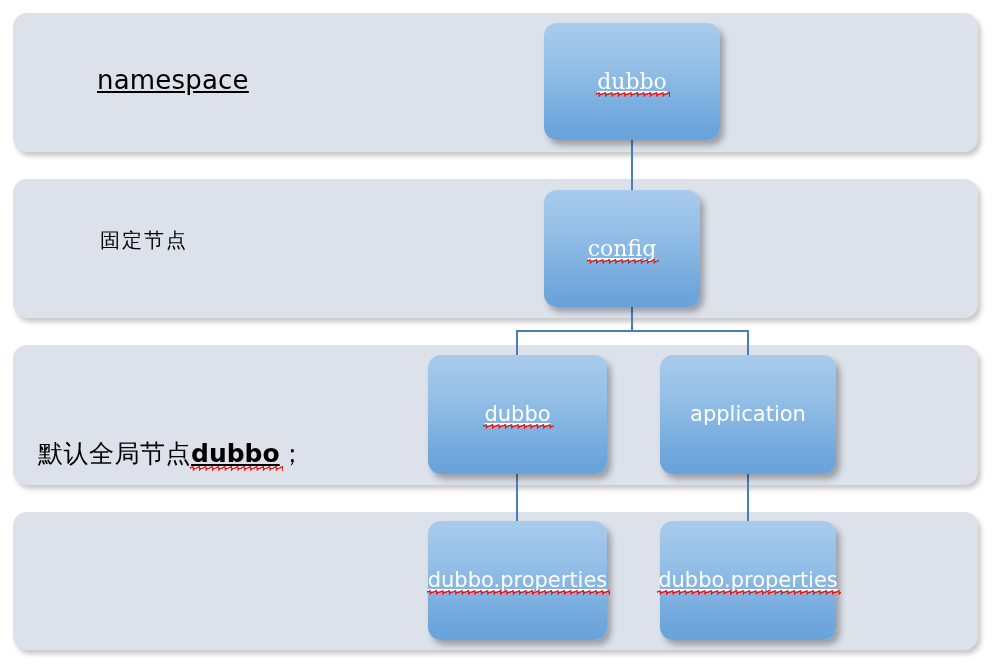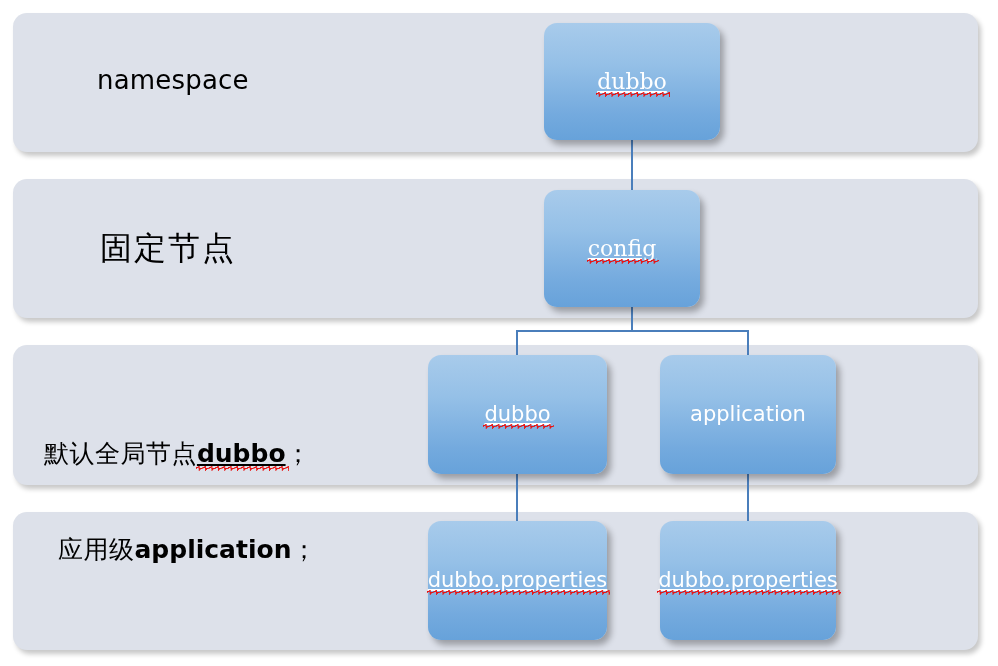--- a/index.html
+++ b/index.html
@@ -37,35 +37,35 @@
     color: #000000;
     line-height: 1.28;
     white-space: pre-line;
   }
   #label-namespace {
     left: 97px;
     top: 64px;
     font-size: 26px;
     font-family: "DejaVu Sans", "Liberation Sans", sans-serif;
     letter-spacing: .2px;
+    text-decoration: underline;
   }
   #label-fixed-node {
     left: 100px;
     top: 228px;
-    font-size: 32px;
+    font-size: 20px;
     font-family: Liberation Serif, serif;
     letter-spacing: 2px;
   }
   #label-default-node {
     left: 38px;
     top: 374px;
     font-size: 25px;
     font-family: "DejaVu Serif", "Liberation Serif", serif;
     letter-spacing: .5px;
-    text-align: center;
   }
   #label-default-node .ln2 { display: block; padding-left: 20px; }
   #label-default-node .en {
     font-family: "DejaVu Sans", "Liberation Sans", sans-serif;
     font-weight: 700;
     letter-spacing: 0;
   }
   
   .squiggle {
     position: relative;
@@ -141,23 +141,20 @@
 <div class="band" id="band-4"></div>
 
 <div class="band-label" id="label-namespace">namespace</div>
 
 <div class="band-label" id="label-fixed-node">固定节点</div>
 
 <div class="band-label" id="label-default-node">
   <span class="ln1">
     <span>默认全局节点</span><span class="en squiggle">dubbo</span><span>；</span>
   </span>
-  <span class="ln2">
-    <span>应用级</span><span class="en">application</span><span>；</span>
-  </span>
 </div>
 
 <div class="connector v" style="left:631px; top:140px; height:50px;"></div>
 
 <div class="connector v" style="left:631px; top:307px; height:24px;"></div>
 <div class="connector h" style="left:516px; top:330px; width:233px;"></div>
 <div class="connector v" style="left:516px; top:330px; height:26px;"></div>
 <div class="connector v" style="left:747px; top:330px; height:26px;"></div>
 
 <div class="connector v" style="left:516px; top:474px; height:48px;"></div>

